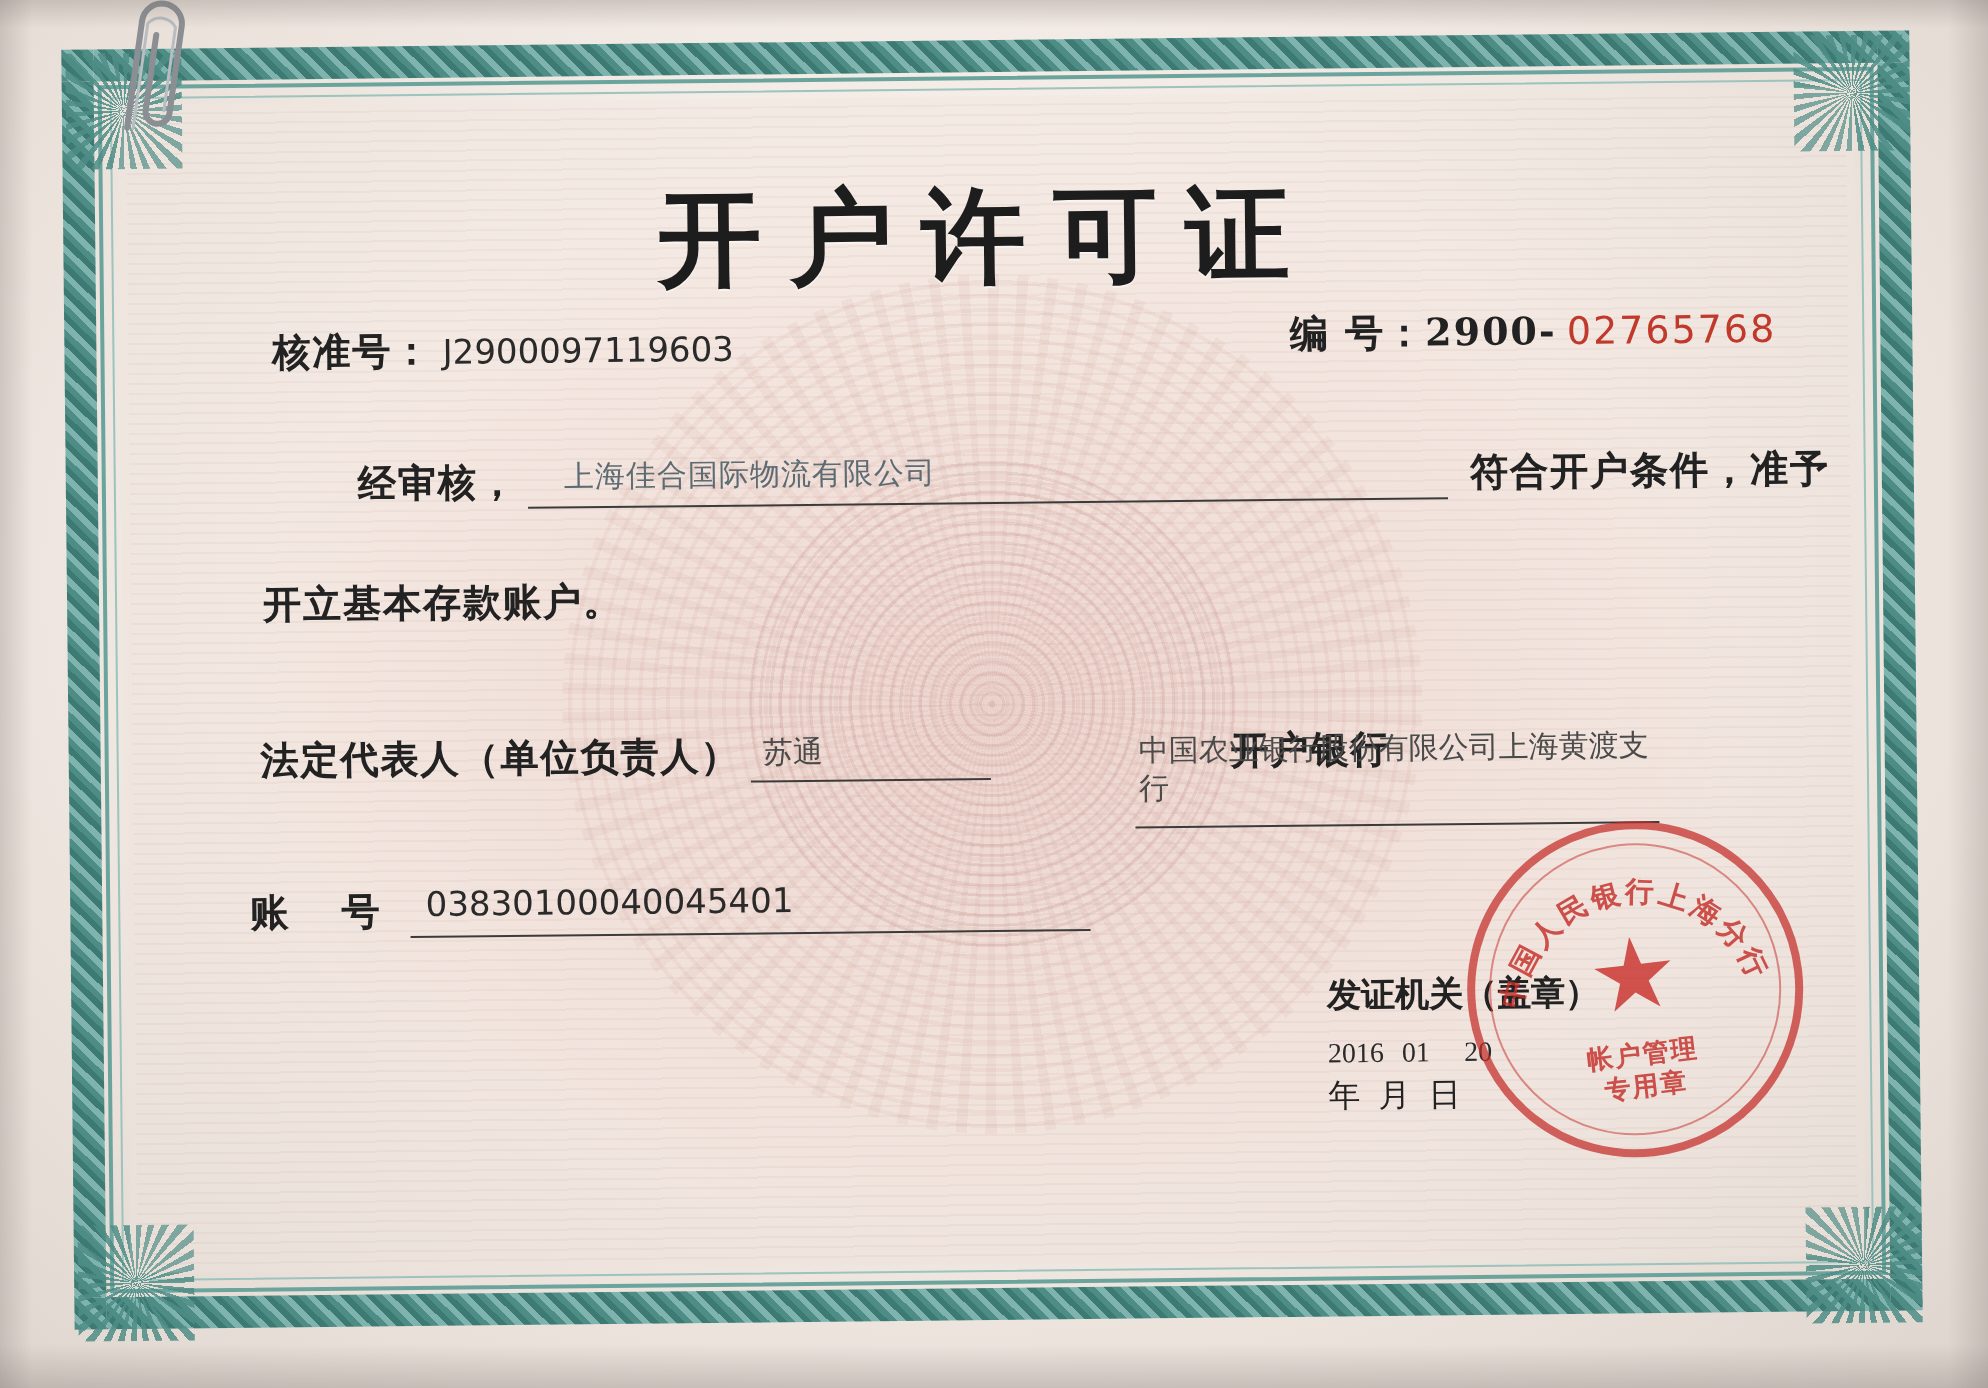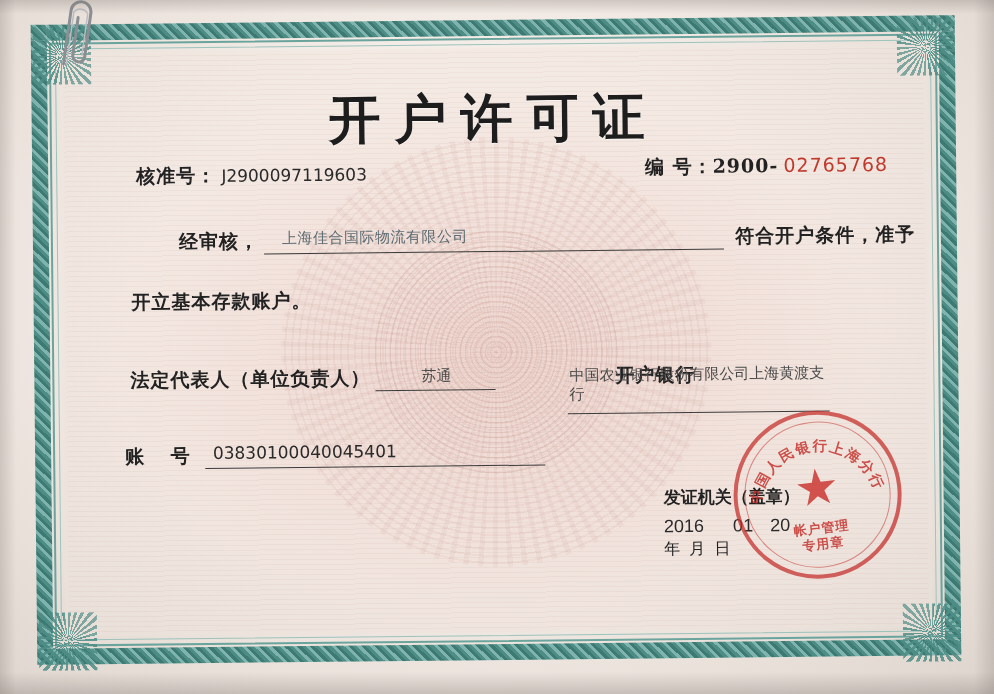--- a/index.html
+++ b/index.html
@@ -213,22 +213,22 @@
   #row-issuer { left: 600px; top: 440px; }
   #row-date { left: 600px; top: 470px; }
 
   .date-line {
     font-family: "DejaVu Serif", "Liberation Serif", serif;
     font-size: 16px;
     color: #222;
     letter-spacing: 2px;
   }
   .date-digits {
-    font-family: Liberation Sans, sans-serif;
-    font-size: 18px;
+    font-family: Liberation Serif, serif;
+    font-size: 14px;
     color: #2a2a2a;
   }
 
   
   .seal {
     position: absolute;
     left: 726px;
     top: 420px;
     width: 168px; height: 168px;
     border-radius: 50%;
@@ -349,21 +349,21 @@
         <span class="label" style="margin-left:6px;">符合开户条件，准予</span>
       </div>
 
       <div class="row" id="row-para2">
         <span class="label">开立基本存款账户。</span>
       </div>
 
       <div class="row" id="row-rep">
         <span class="label">法定代表人（单位负责人）</span>
         <span style="position:relative; display:inline-block; width:120px; vertical-align:bottom;">
-          <span class="value-gray" style="position:absolute; left:6px; bottom:5px; white-space:nowrap;margin-left:40px;">苏通</span>
+          <span class="value-gray" style="position:absolute; left:6px; bottom:5px; white-space:nowrap;">苏通</span>
           <span class="rule" style="left:0; right:0; bottom:0;"></span>
         </span>
       </div>
 
       <div class="row" id="row-bank">
         <span class="label" style="vertical-align:bottom;margin-left:48px;">开户银行</span>
         <span style="position:relative; display:inline-block; width:262px; vertical-align:bottom;">
           <span class="value-gray" style="position:absolute; left:2px; bottom:4px; width:262px; line-height:19px;">中国农业银行股份有限公司上海黄渡支行</span>
           <span class="rule" style="left:0; right:0; bottom:-6px;"></span>
         </span>
@@ -376,21 +376,21 @@
           <span class="rule" style="left:0; right:0; bottom:0;"></span>
         </span>
       </div>
 
       <div class="row" id="row-issuer">
         <span class="label-sm">发证机关（盖章）</span>
       </div>
 
       <div class="row" id="row-date">
         <span class="date-digits">2016</span>
-        <span class="date-digits" style="margin-left:24px;text-align:center;">01</span>
+        <span class="date-digits" style="margin-left:4px;text-align:center;">01</span>
         <span class="date-digits" style="margin-left:12px;">20</span>
         <div class="date-line" style="margin-top:2px;">年  月  日</div>
       </div>
 
     </div>
 
     <div class="seal">
       <div class="seal-star"></div>
       <svg class="seal-arc" viewBox="0 0 168 168">
         <defs>

